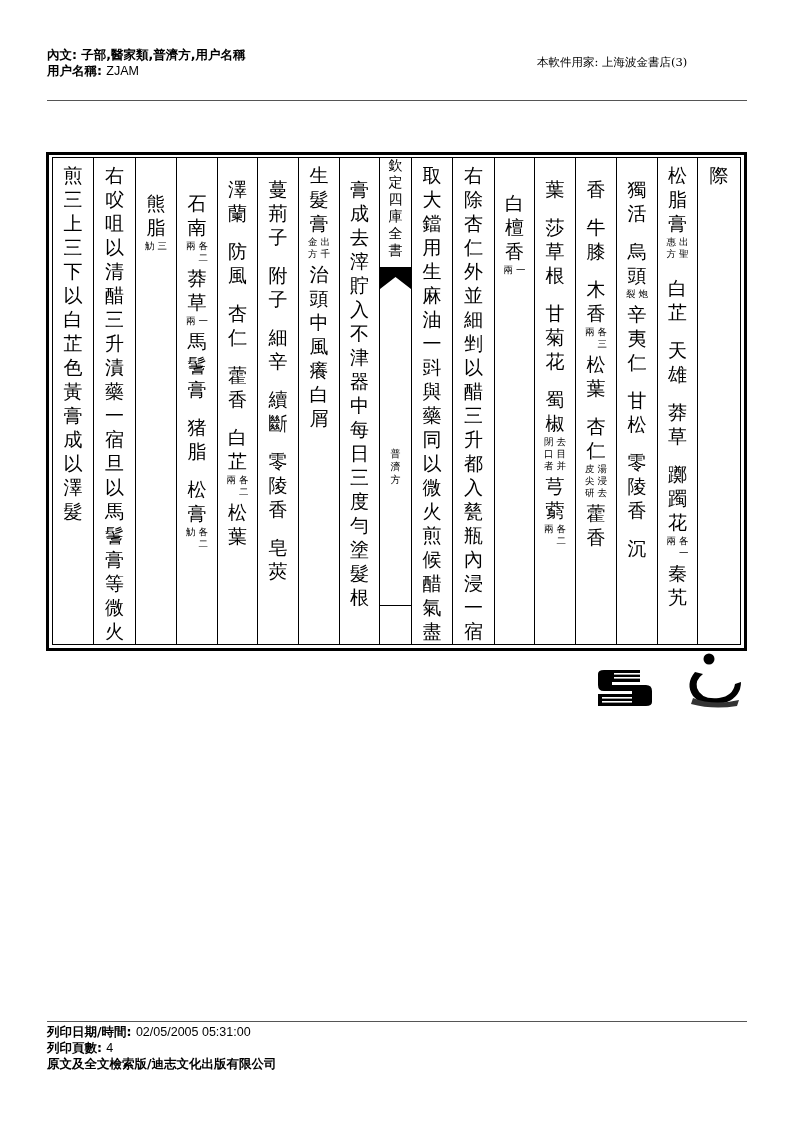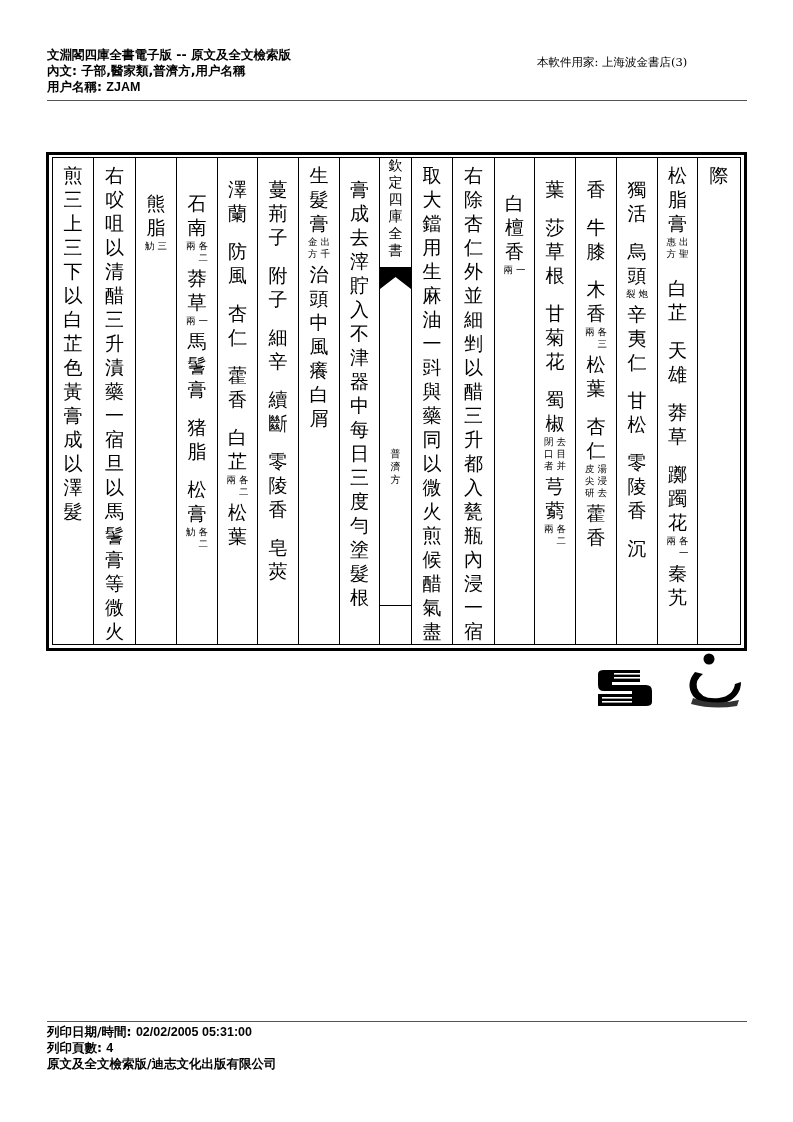--- a/index.html
+++ b/index.html
@@ -2,21 +2,21 @@
 <html><head>
 <meta charset="utf-8">
 <style>
   html, body { margin: 0; padding: 0; background: #ffffff; }
   body { width: 793px; height: 1122px; position: relative; overflow: hidden; color: #000; }
   .hdr-left { position: absolute; left: 47px; top: 47px; font-family: "DejaVu Sans", sans-serif; font-size: 12.5px; font-weight: bold; line-height: 16px; }
   .hdr-right { position: absolute; left: 537px; top: 51px; font-family: "DejaVu Serif", serif; font-size: 11.5px; line-height: 22px; }
   .hdr-rule { position: absolute; left: 47px; top: 100px; width: 700px; height: 0; border-top: 1.5px solid #555; }
   .foot-rule { position: absolute; left: 47px; top: 1021px; width: 700px; height: 0; border-top: 1.5px solid #555; }
   .footer { position: absolute; left: 47px; top: 1024px; font-family: "DejaVu Sans", sans-serif; font-size: 12.5px; font-weight: bold; line-height: 16px; }
-  .mono-val { font-family: "Liberation Sans", sans-serif; font-weight: bold; text-align: center; }
+  .mono-val { font-family: "Liberation Sans", sans-serif; font-weight: normal; text-align: center; }
 
   .frame-outer { position: absolute; left: 46px; top: 152px; width: 701px; height: 499px; box-sizing: border-box; border: 3px solid #000; }
   .frame-inner { position: absolute; left: 52px; top: 157px; width: 689px; height: 488px; box-sizing: border-box; border: 1.5px solid #000; }
   .col { position: absolute; top: 157px; height: 488px; box-sizing: border-box; border-right: 1.5px solid #000; }
   .col:last-child { border-right: none; }
   .vt { position: absolute; top: 0; left: 0; right: 0; display: flex; flex-direction: column; align-items: center; font-family: "DejaVu Serif", serif; font-size: 19px; line-height: 24px; }
   .vt .ch { display: block; width: 24px; text-align: center; }
   .gap { display: block; height: 14px; }
   .note { display: flex; flex-direction: row-reverse; justify-content: center; gap: 3px; margin: 1px 0 2px 0; }
   .note .nc { display: flex; flex-direction: column; font-size: 9.5px; line-height: 12px; }
@@ -24,21 +24,20 @@
   .banner-block { position: absolute; left: 0; right: 0; top: 110px; height: 12px; background: #000; }
   .banner-title { position: absolute; left: 0; right: 0; top: 290px; font-family: "DejaVu Serif", serif; font-size: 10px; line-height: 13px; display: flex; flex-direction: column; align-items: center; }
   .banner-line { position: absolute; left: 0; right: 0; top: 448px; border-top: 1.5px solid #000; }
   .seal-books { position: absolute; left: 594px; top: 668px; width: 62px; height: 40px; }
   .seal-logo { position: absolute; left: 683px; top: 652px; width: 62px; height: 58px; }
 </style>
 </head>
 <body>
 
 <div class="hdr-left">
-  <div>文淵閣四庫全書電子版 -- 原文及全文檢索版</div>
   <div>內文: 子部,醫家類,普濟方,用户名稱</div>
   <div><span>用户名稱: </span><span class="mono-val">ZJAM</span></div>
 </div>
 <div class="hdr-right">
   <div>本軟件用家: 上海波金書店(3)</div>
 </div>
 <div class="hdr-rule"></div>
 
 <div class="frame-outer"></div>
 <div class="frame-inner"></div>
@@ -501,16 +500,16 @@
   <rect x="8" y="33" width="30" height="1.6" fill="#fff"></rect>
 </svg>
 <svg class="seal-logo" viewBox="0 0 62 58">
   <circle cx="26" cy="7" r="5.5" fill="#000"></circle>
   <path d="M12 20 Q2 32 10 44 Q22 58 44 50 Q58 44 58 30 L52 32 Q50 44 36 46 Q18 48 14 36 Q12 28 20 22 Z" fill="#000"></path>
   <path d="M10 46 Q30 54 56 48 L54 54 Q30 58 8 52 Z" fill="#333"></path>
 </svg>
 
 <div class="foot-rule"></div>
 <div class="footer">
-  <div><span>列印日期/時間: </span><span class="mono-val">02/02/2005 05:31:00</span></div>
+  <div><span>列印日期/時間: </span><span class="mono-val">02/05/2005 05:31:00</span></div>
   <div><span>列印頁數: </span><span class="mono-val">4</span></div>
   <div>原文及全文檢索版/迪志文化出版有限公司</div>
 </div>
 
 </body></html>

